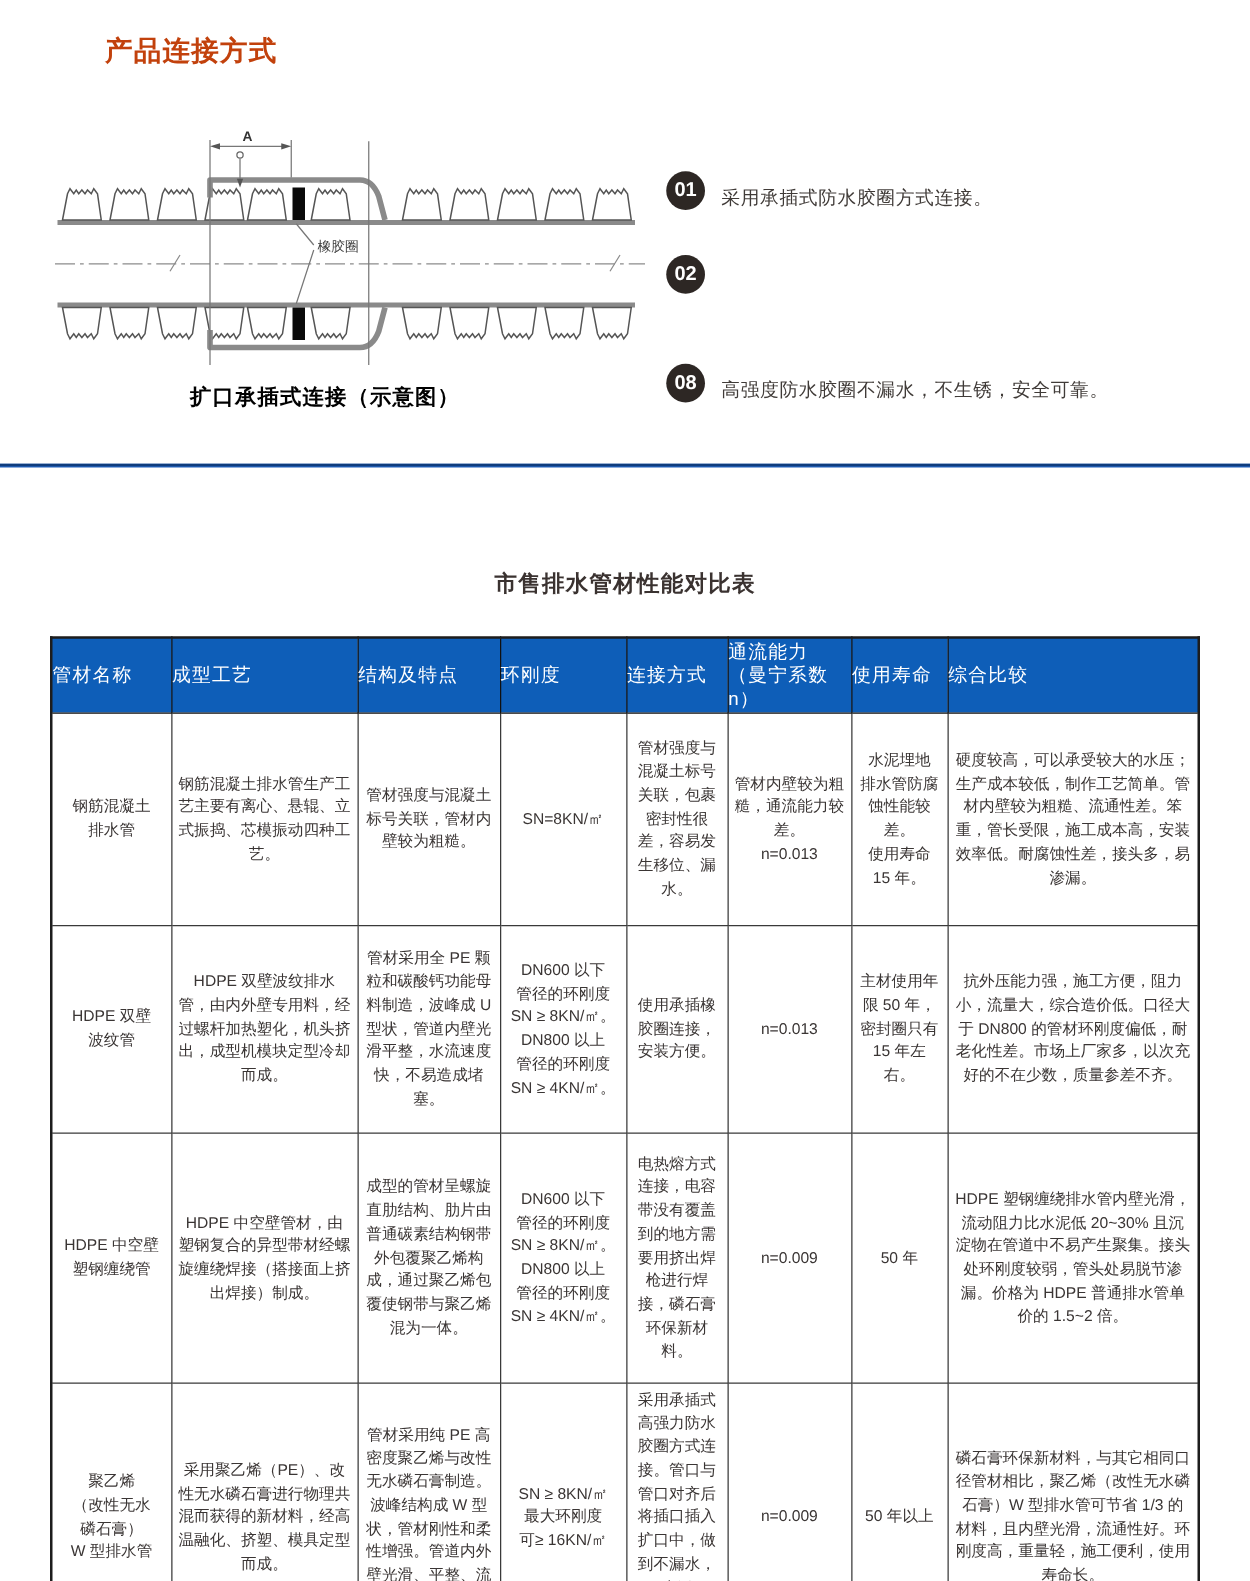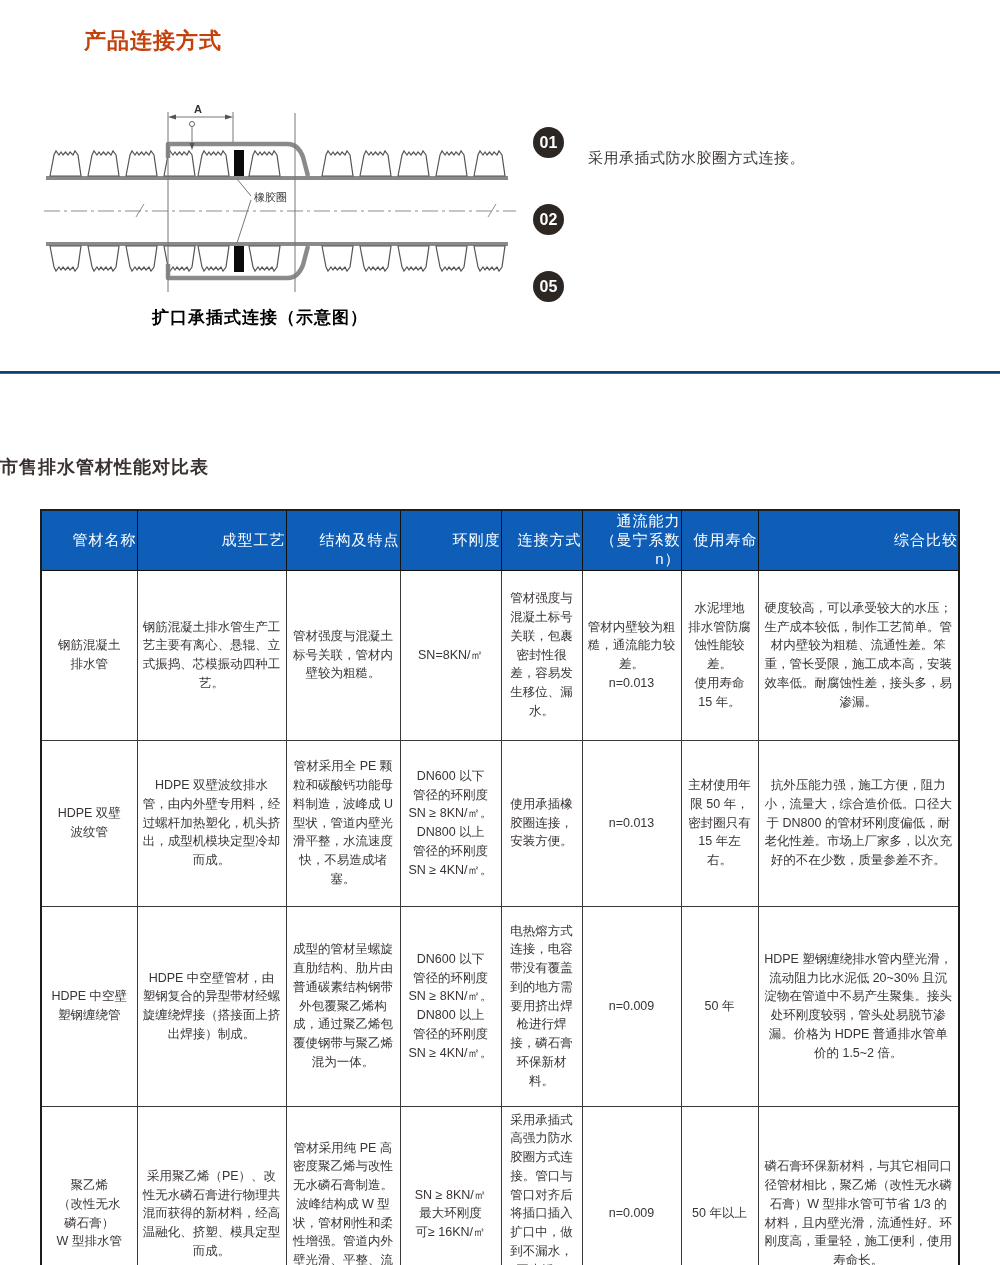--- a/index.html
+++ b/index.html
@@ -8,34 +8,34 @@
 
   
   .top { position:relative; height:455px; }
   .page-title { position:absolute; left:84px; top:26px; font-size:22px; font-weight:bold; color:#c2410c; letter-spacing:1px; }
 
   .diagram-svg { position:absolute; left:40px; top:100px; }
   .diagram-caption { position:absolute; left:40px; top:306px; width:440px; text-align:center;
                      font-size:17px; font-weight:600; color:#000000; letter-spacing:1px; }
 
   .points { position:absolute; left:533px; top:117px; width:460px; }
-  .point { display:flex; align-items:center; gap:24px; margin-bottom:36px; }
+  .point { display:flex; align-items:flex-end; gap:13px; margin-bottom:36px; }
   .badge { flex:0 0 31px; width:31px; height:31px; border-radius:50%; background:#2d2724; color:#fff;
            font-size:16px; font-weight:bold; display:flex; align-items:center; justify-content:center; }
   .ptext { font-size:15px; color:#403b38; white-space:nowrap; letter-spacing:0.5px;margin-top:32px; }
 
   .separator { position:absolute; left:0; top:371px; width:1000px; height:3px;
                background:#2563be; border-top:2px solid #103d7e; }
 
   
-  .table-title { font-size:18px; font-weight:bold; color:#3a3230; letter-spacing:1px; margin:0 0 30px 0; }
+  .table-title { text-align:center; font-size:18px; font-weight:bold; color:#3a3230; letter-spacing:1px; margin:0 0 30px 0; }
   table.cmp { border-collapse:collapse; table-layout:fixed; width:918px; margin-left:40px;
               border:2px solid #1d1d1d; }
   table.cmp th { background:#0e5eb8; color:#ffffff; font-size:15px; font-weight:normal;
-                 border:1px solid #101010; height:60px; text-align:right; vertical-align:middle;
+                 border:1px solid #101010; height:60px; text-align:left; vertical-align:middle;
                  white-space:pre-line; letter-spacing:1px; }
   table.cmp td { border:1px solid #3a3a3a; font-size:12.5px; line-height:1.5; color:#3a3534;
                  text-align:center; vertical-align:middle; padding:4px 5px; white-space:pre-line; }
   table.cmp tbody tr:nth-child(1) { height:170px; }
   table.cmp tbody tr:nth-child(2) { height:166px; }
   table.cmp tbody tr:nth-child(3) { height:200px; }
   table.cmp tbody tr:nth-child(4) { height:197px; }
   col.c1 { width:96px; }  col.c2 { width:149px; } col.c3 { width:114px; } col.c4 { width:101px; }
   col.c5 { width:81px; }  col.c6 { width:99px; }  col.c7 { width:77px; }  col.c8 { width:201px; }
 </style>
@@ -93,21 +93,22 @@
 
   <div class="points">
       <div class="point">
         <span class="badge">01</span>
         <span class="ptext">采用承插式防水胶圈方式连接。</span>
       </div>
       <div class="point">
         <span class="badge">02</span>
       </div>
       <div class="point">
-        <span class="badge">05</span>
+        <span class="badge">08</span>
+        <span class="ptext">高强度防水胶圈不漏水，不生锈，安全可靠。</span>
       </div>
     </div>
 
   <div class="separator"></div>
 </div>
 
 <div class="table-title">市售排水管材性能对比表</div>
 
 <table class="cmp">
   <colgroup>

